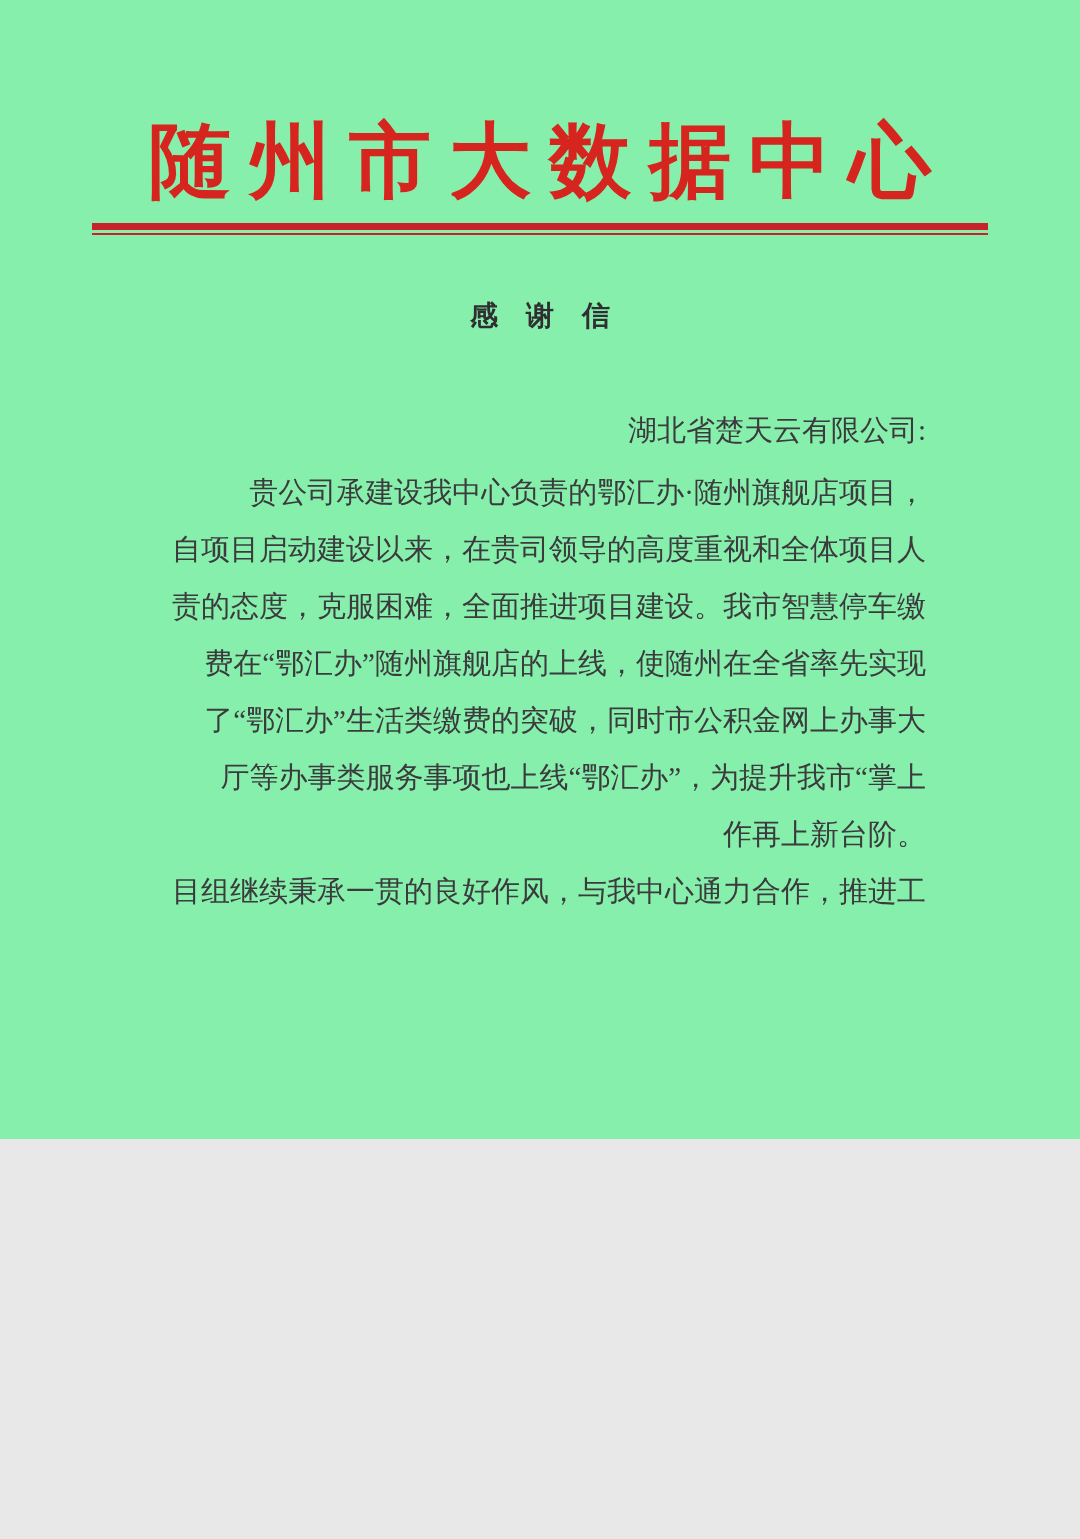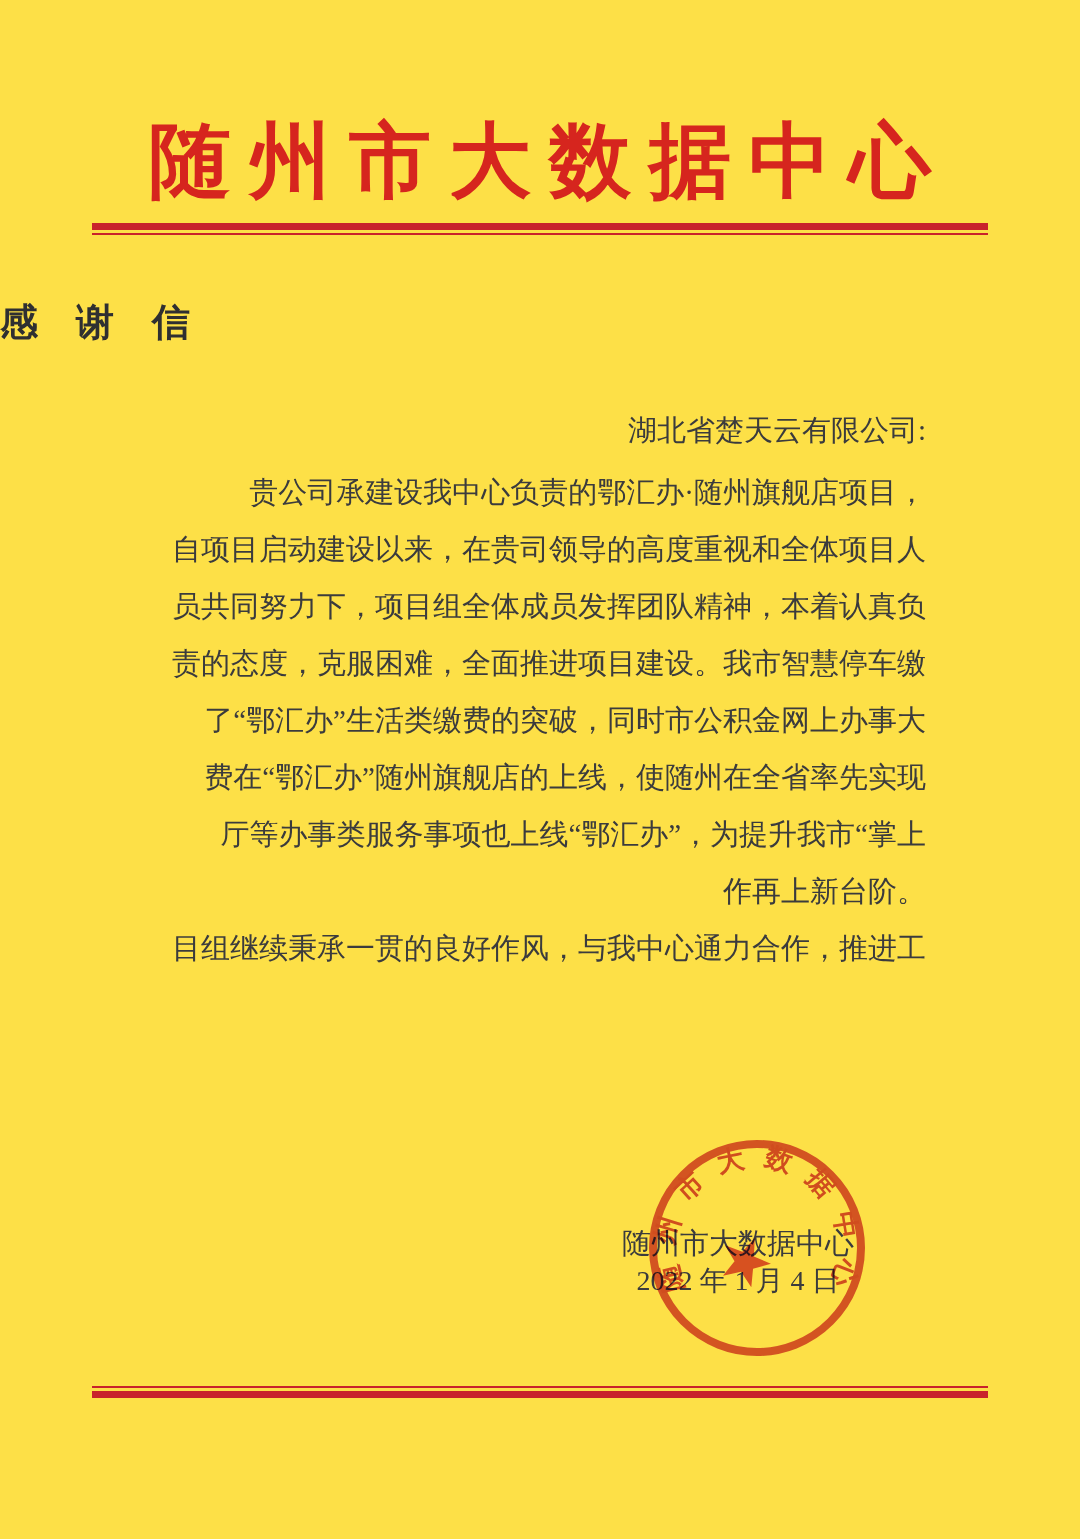--- a/index.html
+++ b/index.html
@@ -1,20 +1,20 @@
 <!DOCTYPE html>
 <html><head>
 <meta charset="utf-8">
 <style>
   html,body{margin:0;padding:0;background:#e8e8e8;}
   .page{
     position:relative;
-    width:1080px;height:1539px;
+    width:1080px;height:1139px;
     margin:0 auto;
-    background:#fde047;
+    background:#86efac;
     overflow:hidden;
     font-family:"Liberation Serif","DejaVu Serif",serif;
   }
   
   .letterhead{
     position:absolute;top:116px;left:0;width:1080px;
     text-align:center;
     font-size:82px;line-height:1.12;font-weight:700;
     color:#d6251e;
     letter-spacing:0.22em;
@@ -24,21 +24,22 @@
   
   .rule{position:absolute;left:92px;width:896px;}
   .rule-top{top:223px;}
   .rule-bottom{top:1386px;}
   .rule .thick{height:7px;background:#c8232b;}
   .rule .thin{height:2px;background:#c8232b;}
   .rule .gap{height:3px;}
   
   .doc-title{
     position:absolute;top:297px;left:0;width:1080px;
-    font-size:38px;font-weight:700;color:#2f2f31;
+    text-align:center;
+    font-size:28px;font-weight:700;color:#2f2f31;
     white-space:pre;
   }
   
   .body-block{
     position:absolute;top:402px;left:166px;width:760px;
     font-size:29px;color:#3b3b3d;
     line-height:57px;
     text-align:right;
   }
   .salutation{margin-bottom:5px;}
@@ -74,24 +75,23 @@
     <div class="gap"></div>
     <div class="thin"></div>
   </div>
 
   <div class="doc-title">感　谢　信</div>
 
   <div class="body-block">
     <div class="salutation">湖北省楚天云有限公司:</div>
     <div class="body-line">　　贵公司承建设我中心负责的鄂汇办·随州旗舰店项目，</div>
     <div class="body-line">自项目启动建设以来，在贵司领导的高度重视和全体项目人</div>
-    <div class="body-line">员共同努力下，项目组全体成员发挥团队精神，本着认真负</div>
     <div class="body-line">责的态度，克服困难，全面推进项目建设。我市智慧停车缴</div>
+    <div class="body-line">费在“鄂汇办”随州旗舰店的上线，使随州在全省率先实现</div>
     <div class="body-line">了“鄂汇办”生活类缴费的突破，同时市公积金网上办事大</div>
-    <div class="body-line">费在“鄂汇办”随州旗舰店的上线，使随州在全省率先实现</div>
     <div class="body-line">厅等办事类服务事项也上线“鄂汇办”，为提升我市“掌上</div>
     <div class="body-line">作再上新台阶。</div>
     <div class="body-line">目组继续秉承一贯的良好作风，与我中心通力合作，推进工</div>
   </div>
 
   <div class="sign-block">
     <div class="signature">随州市大数据中心</div>
     <div class="sign-date">2022 年 1 月 4 日</div>
   </div>
 

